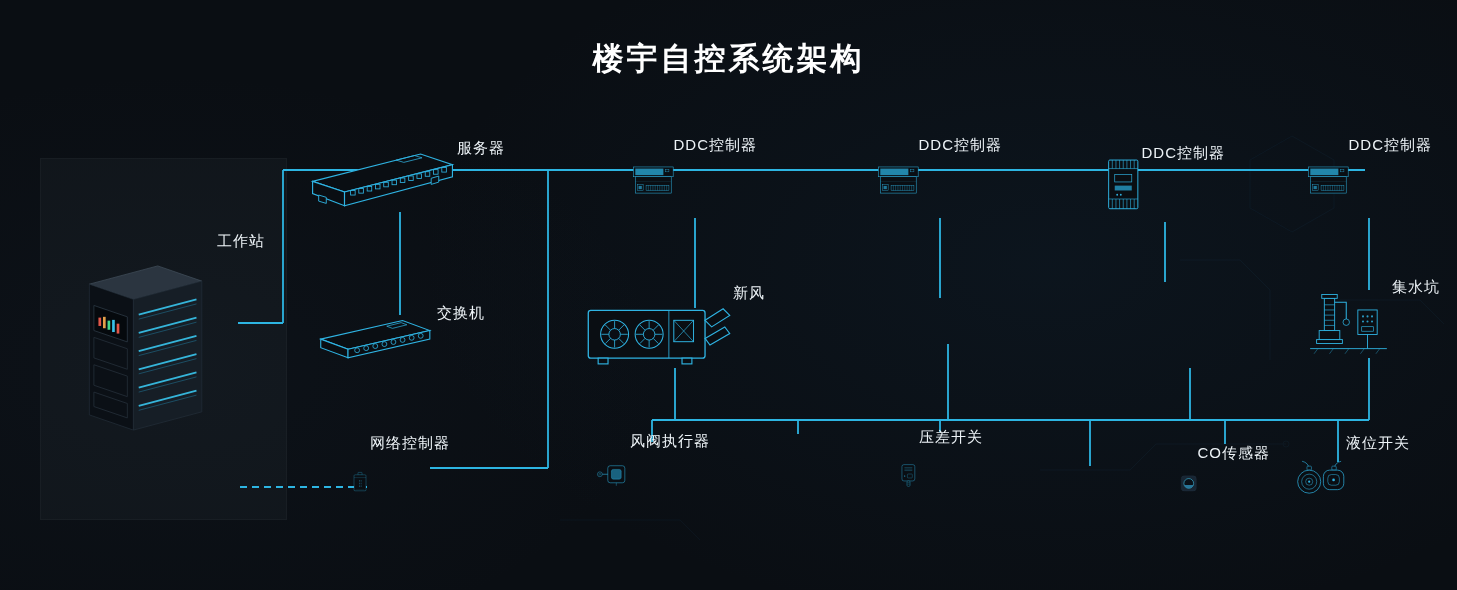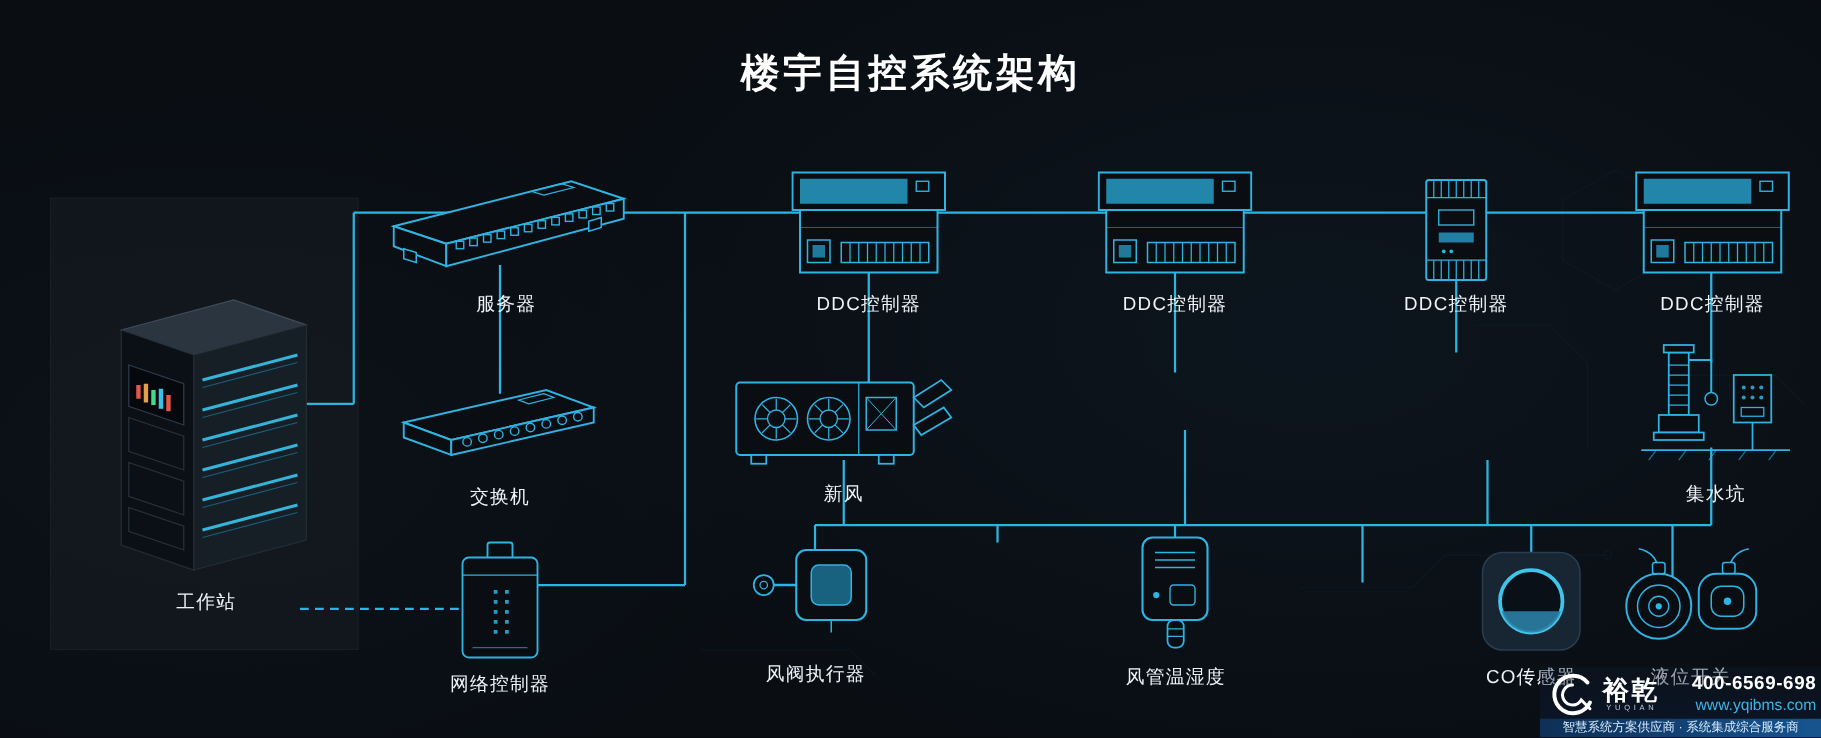--- a/index.html
+++ b/index.html
@@ -15,21 +15,21 @@
   .title {
     position:absolute; top:38px; left:0; width:100%; text-align:center;
     color:#ffffff; font-size:31px; font-weight:bold; letter-spacing:3px; z-index:4;
   }
   #deco { position:absolute; left:0; top:0; z-index:0; }
   .ws-backdrop {
     position:absolute; left:40px; top:158px; width:247px; height:362px;
     background:rgba(140,160,185,0.05); border:1px solid rgba(255,255,255,0.03); z-index:0;
   }
   #lines { position:absolute; left:0; top:0; z-index:1; }
-  .node { position:absolute; display:flex; flex-direction:column; align-items:center; z-index:2; }
+  .node { position:absolute; display:flex; flex-direction:row; z-index:2; }
   .node .label {
     margin-top:4px; color:#edf3f7; font-size:15px; letter-spacing:1px;
     white-space:nowrap; z-index:5;
   }
   .footer {
     position:absolute; left:1232px; top:533px; width:225px; height:57px; z-index:3;
     background:linear-gradient(180deg, rgba(10,24,44,0.30), rgba(10,24,44,0.75));
   }
   .footer .logo { position:absolute; left:4px; top:3px; }
   .footer .brand-cn {
@@ -404,21 +404,21 @@
         <line x1="26" y1="18" x2="58" y2="18"></line>
           <line x1="26" y1="24" x2="58" y2="24"></line>
         <line x1="26" y1="30" x2="58" y2="30"></line>
       </g>
       <rect x="38" y="44" width="20" height="16" rx="3" fill="none" stroke="#2fb3e2" stroke-width="1.1"></rect>
       <circle cx="27" cy="52" r="2.5" fill="#2fb3e2"></circle>
       <rect x="36" y="72" width="13" height="22" rx="5" stroke="#2fb3e2" stroke-width="1.4" fill="#0a0e13"></rect>
       <line x1="36" y1="79" x2="49" y2="79" stroke="#2fb3e2" stroke-width="1"></line>
       <line x1="36" y1="85" x2="49" y2="85" stroke="#2fb3e2" stroke-width="1"></line>
     </svg>
-    <div class="label">风管温湿度</div>
+    <div class="label">压差开关</div>
   </div>
 
 
   <div class="node" style="left:1180px;top:440px;width:90px">
     <svg width="90" height="88" viewBox="0 0 90 88">
       <rect x="6" y="2" width="78" height="78" rx="16" fill="#182634" stroke="#2a3d4f" stroke-width="1.2"></rect>
       <circle cx="45" cy="41" r="25" fill="#0a1018" stroke="#3fc4ea" stroke-width="3"></circle>
       <path d="M21.3,49 A25,25 0 0 0 68.7,49 Z" fill="#2b7fa5" opacity="0.9"></path>
     </svg>
     <div class="label">CO传感器</div>
@@ -434,27 +434,14 @@
       <circle cx="32" cy="55" r="8" fill="none" stroke="#2fb3e2" stroke-width="1.1"></circle>
       <circle cx="32" cy="55" r="2.5" fill="#2fb3e2"></circle>
       <rect x="83" y="20" width="10" height="9" rx="2" fill="#0a0e13" stroke="#2fb3e2" stroke-width="1.2"></rect>
       <rect x="64" y="29" width="46" height="44" rx="14" fill="#0a0e13" stroke="#2fb3e2" stroke-width="1.6"></rect>
       <rect x="74" y="39" width="26" height="24" rx="8" fill="none" stroke="#2fb3e2" stroke-width="1.2"></rect>
       <circle cx="87" cy="51" r="3" fill="#2fb3e2"></circle>
     </svg>
     <div class="label">液位开关</div>
   </div>
 
-  <div class="footer">
-    <svg class="logo" width="44" height="42" viewBox="0 0 44 42">
-      <path d="M34,10 A15,15 0 1 0 36,26" stroke="#ffffff" stroke-width="3.2" fill="none" stroke-linecap="round"></path>
-      <path d="M22,12 A8,8 0 1 0 29,24 L36,31" stroke="#ffffff" stroke-width="2.4" fill="none" stroke-linecap="round"></path>
-    </svg>
-    <div class="brand-cn">裕乾</div>
-    <div class="brand-en">YUQIAN</div>
-    <div class="contact">
-      <div class="phone">400-6569-698</div>
-      <div class="website">www.yqibms.com</div>
-    </div>
-    <div class="tagline">智慧系统方案供应商 · 系统集成综合服务商</div>
-  </div>
 
 </div>
 
 </body></html>

